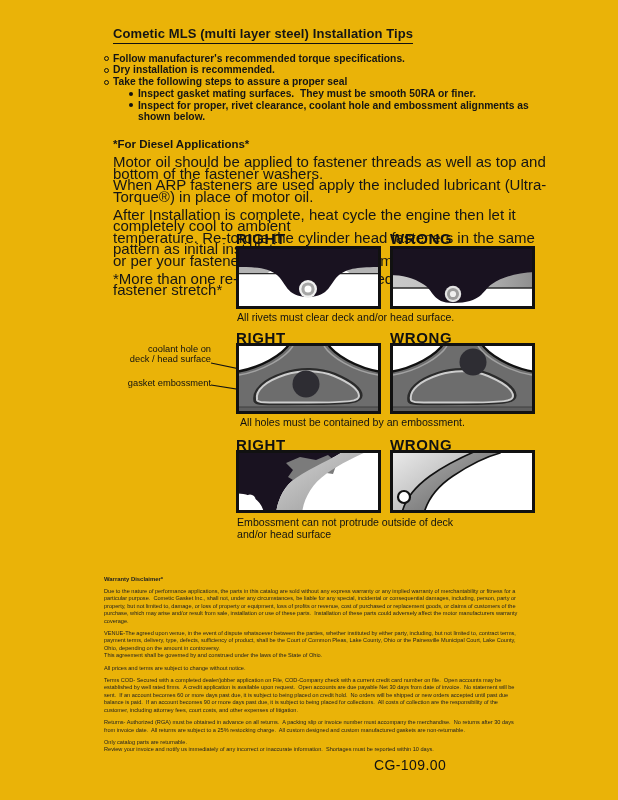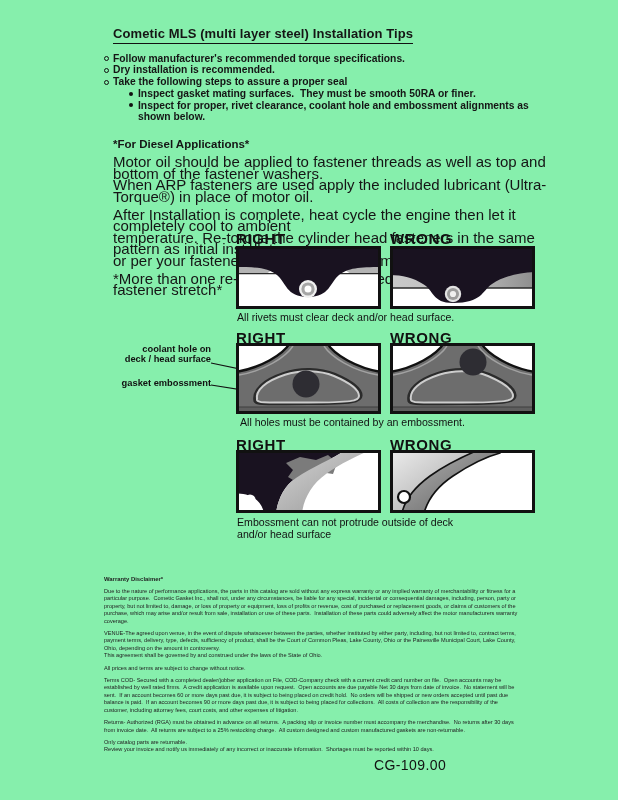--- a/index.html
+++ b/index.html
@@ -1,40 +1,40 @@
 <!DOCTYPE html>
 <html><head>
 <meta charset="utf-8">
 <style>
   html,body{margin:0;padding:0;background:#fff;}
   body{width:618px;height:800px;position:relative;overflow:hidden;
        font-family:"Liberation Sans", sans-serif;color:#151515;
        -webkit-font-smoothing:antialiased;}
-  .page{position:absolute;left:0;top:0;width:618px;height:800px;background:#86efac;}
+  .page{position:absolute;left:0;top:0;width:618px;height:800px;background:#eab308;}
 
   
   .content{position:absolute;left:113px;top:24px;width:442px;}
   .title{font-size:13px;font-weight:bold;margin:0 0 7px 0;display:inline-block;
          border-bottom:1.6px solid #111;padding-bottom:1.5px;letter-spacing:.1px;}
   .tips{margin:2px 0 0 0;}
   .tip{position:relative;font-size:10.3px;line-height:11.8px;white-space:pre-wrap;font-weight:bold;}
   .tip::before{content:'';position:absolute;left:-9px;top:3.6px;width:3px;height:3px;
                border:1px solid #111;border-radius:50%;}
   .tip.sub{margin-left:25px;}
   .tip.sub::before{background:#111;border:none;width:4px;height:4px;top:3.8px;}
   .dheading{font-size:11.5px;font-weight:bold;margin:15px 0 6px 0;}
   .para{font-size:15px;line-height:11.6px;margin:0 0 6px 0;white-space:pre-wrap;}
 
   
   .dlabel{position:absolute;width:145px;text-align:left;font-size:15px;
           letter-spacing:.6px;color:#111;font-weight:bold;}
   .dbox{position:absolute;display:block;}
   .caption{position:absolute;font-size:10.6px;line-height:11.5px;color:#111;white-space:pre-wrap;}
   .sidelabel{position:absolute;width:106px;text-align:right;font-size:9.3px;
-             line-height:10.4px;color:#111;white-space:pre-wrap;font-weight:bold;}
+             line-height:10.4px;color:#111;white-space:pre-wrap;}
   .leader{position:absolute;left:205px;top:350px;}
 
   
   .legal{position:absolute;left:104px;top:576px;width:414px;color:#222;}
   .legal .lheading{font-size:5.9px;font-weight:bold;margin:0 0 6px 0;}
   .legal p{font-size:5.6px;line-height:7.4px;margin:0 0 5px 0;white-space:pre-wrap;}
 
   .footer-code{position:absolute;left:374px;top:757px;font-size:14px;
                letter-spacing:.4px;color:#111;}
 </style>

